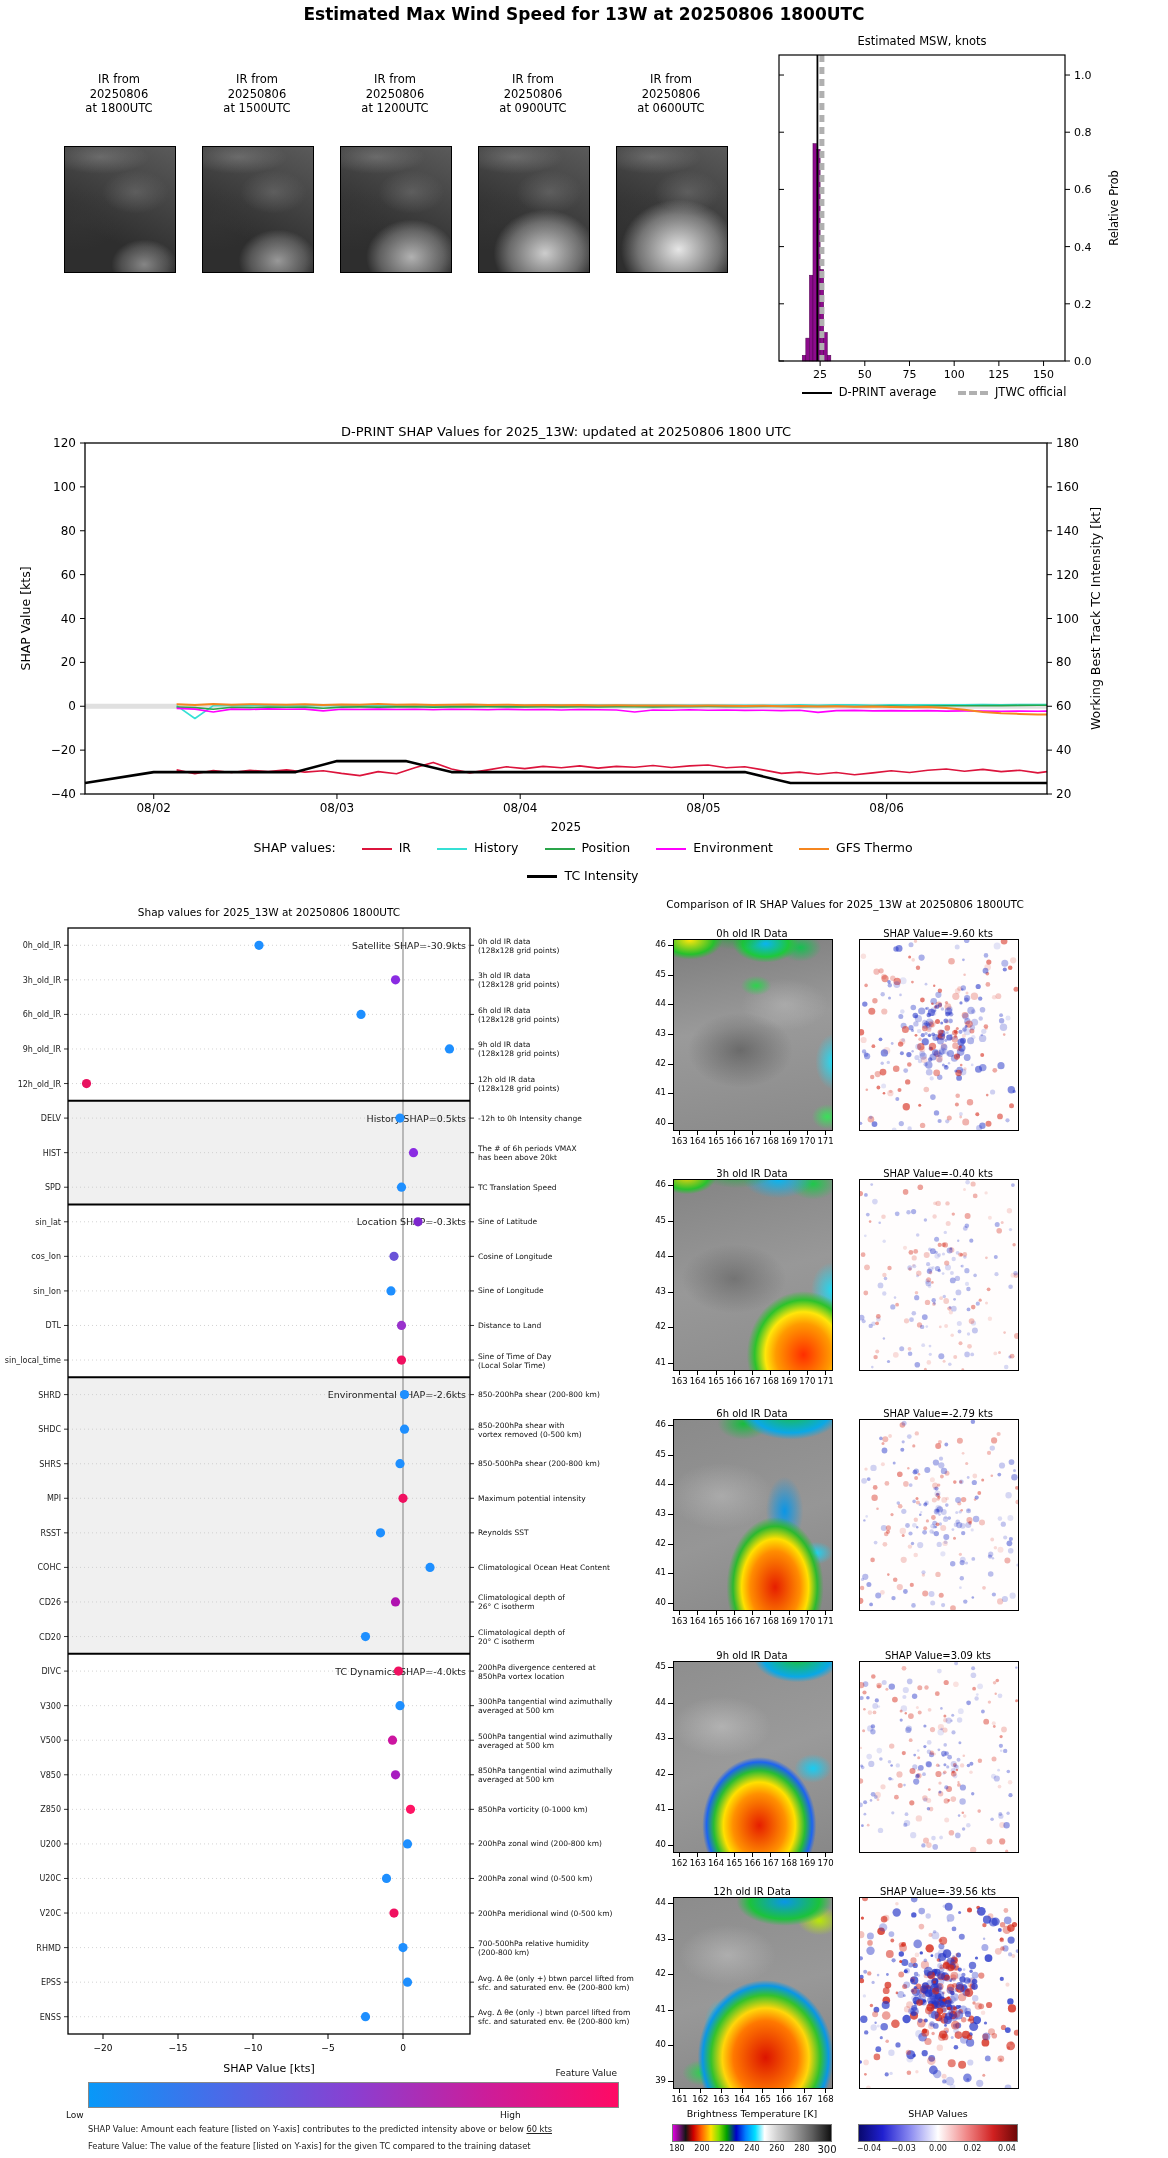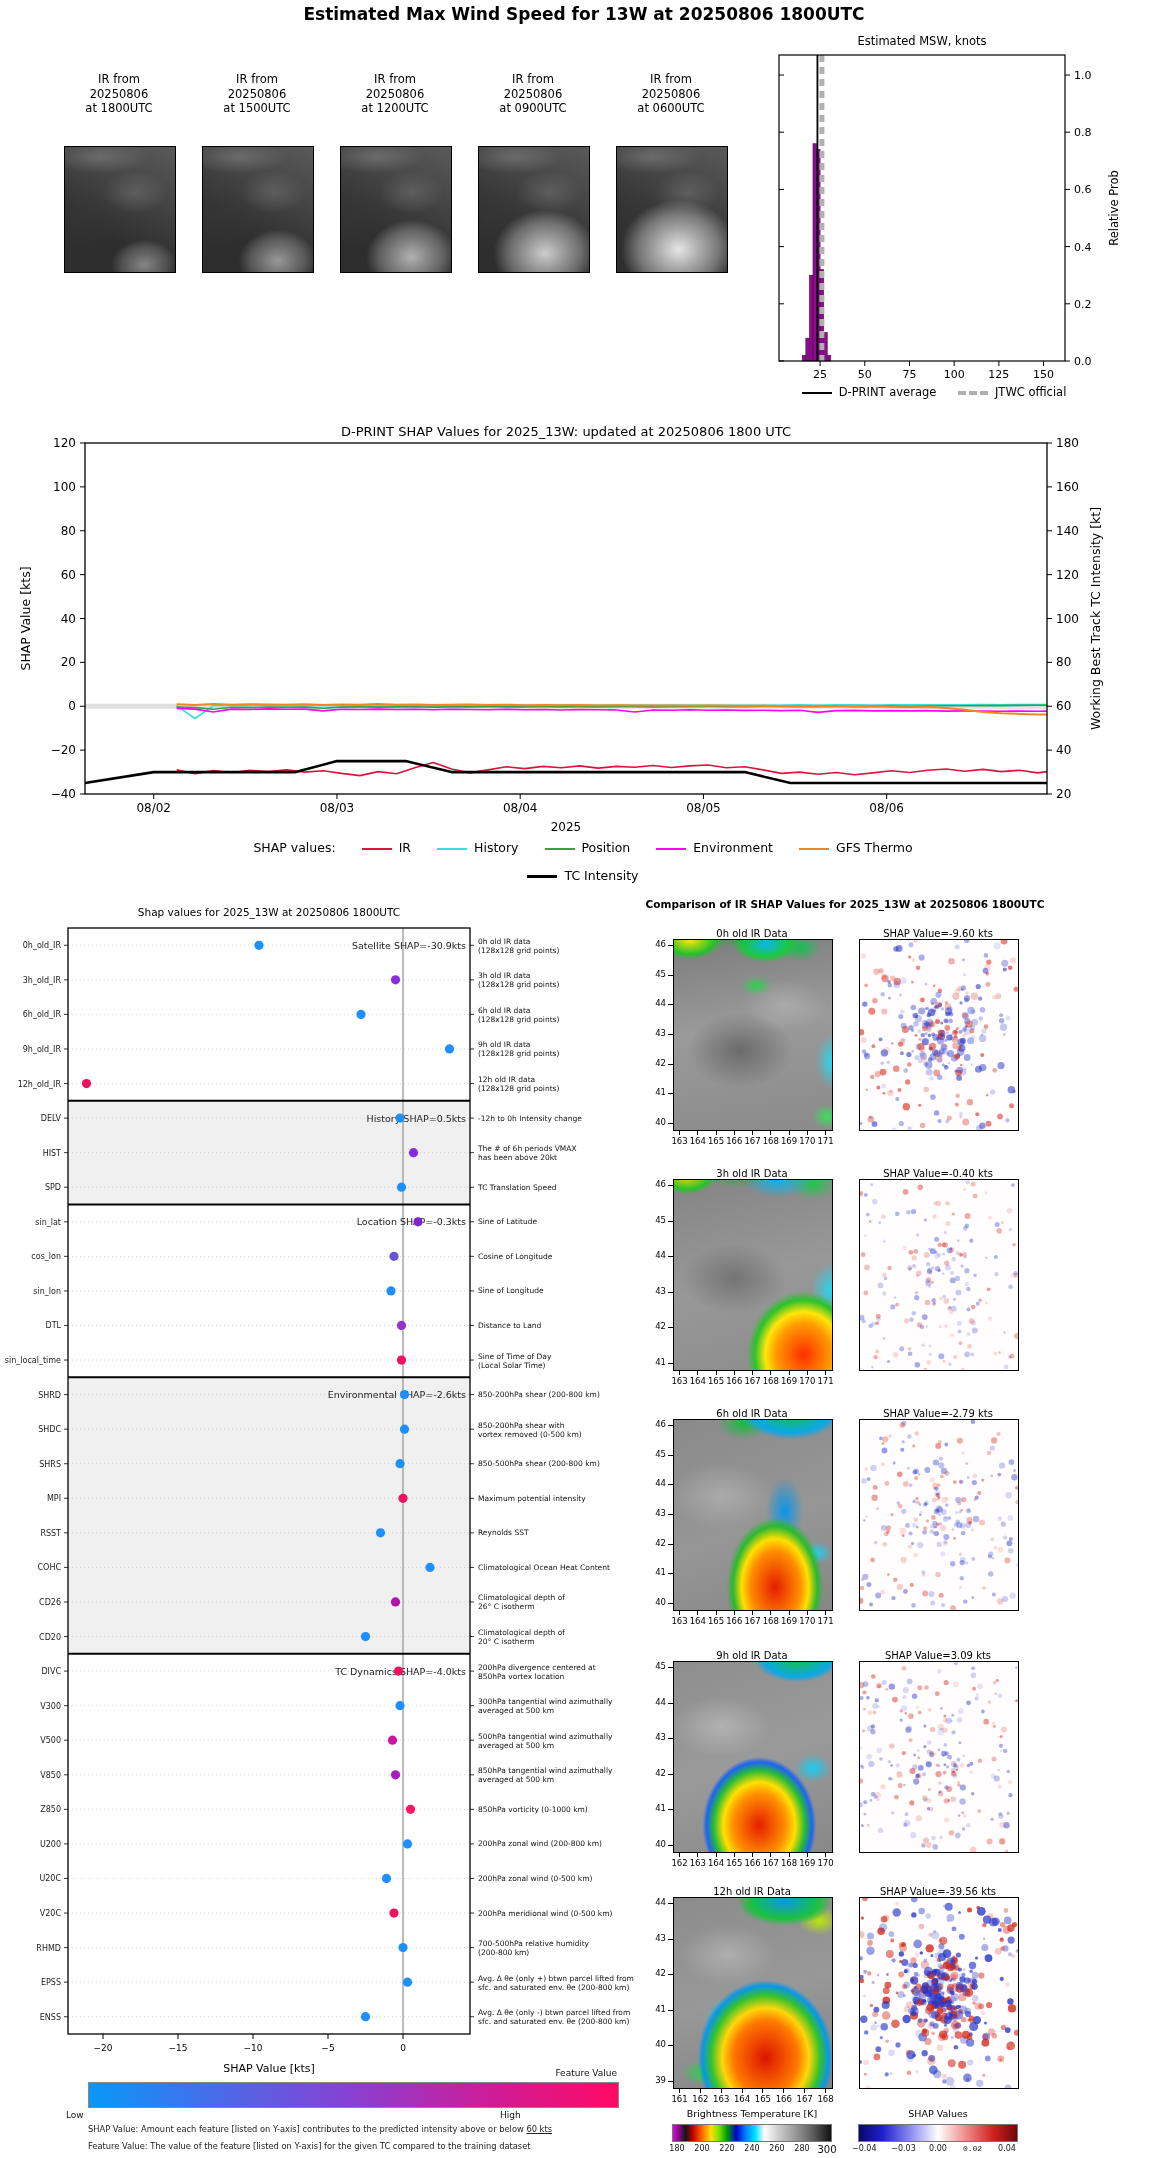--- a/index.html
+++ b/index.html
@@ -430,21 +430,21 @@
 
   <div class="abs cb-label" style="left:450px;top:2068px;width:167px;text-align:right;">Feature Value</div>
   <div class="abs cb-featval" style="left:88px;top:2082px;width:529px;"></div>
   <div class="abs cb-label" style="left:66px;top:2110px;">Low</div>
   <div class="abs cb-label" style="left:500px;top:2110px;width:117px;text-align:left;">High</div>
   <div class="abs caption-line" style="left:88px;top:2124px;">
     <span>SHAP Value: Amount each feature [listed on Y-axis] contributes to the predicted intensity above or below </span><span class="u">60 kts</span>
   </div>
   <div class="abs caption-line" style="left:88px;top:2141px;">Feature Value: The value of the feature [listed on Y-axis] for the given TC compared to the training dataset</div>
 
-  <div class="abs rowtitle" style="left:560px;top:898px;width:570px;font-size:10.5px;font-weight:bold;">Comparison of IR SHAP Values for 2025_13W at 20250806 1800UTC</div>
+  <div class="abs rowtitle" style="left:560px;top:898px;width:570px;font-size:10.5px;">Comparison of IR SHAP Values for 2025_13W at 20250806 1800UTC</div>
   <div id="ircol">
       <div class="abs rowtitle" style="left:673px;top:928px;width:158px;">0h old IR Data</div>
       <div class="abs rowtitle" style="left:859px;top:928px;width:158px;">SHAP Value=-9.60 kts</div>
       <div class="abs irmap" style="left: 673px; top: 939px; background-image: radial-gradient(44px 26px at 10% 0%, rgb(255, 230, 10), rgb(37, 192, 44) 55%, transparent 75%), radial-gradient(56px 30px at 38% -6%, rgb(24, 180, 50), transparent 70%), radial-gradient(46px 26px at 58% 2%, rgb(10, 180, 240), rgb(30, 200, 60) 50%, transparent 72%), radial-gradient(30px 20px at 80% 4%, rgb(22, 192, 80), transparent 70%), radial-gradient(22px 14px at 52% 24%, rgb(46, 210, 78), transparent 70%), radial-gradient(26px 40px at 101% 64%, rgb(32, 220, 246), transparent 70%), radial-gradient(22px 18px at 97% 93%, rgb(58, 224, 90), transparent 70%), radial-gradient(70px 50px at 42% 58%, rgba(70, 70, 70, 0.55), transparent 75%), radial-gradient(60px 36px at 70% 34%, rgba(190, 190, 190, 0.5), transparent 72%), linear-gradient(170deg, rgb(124, 124, 124), rgb(154, 154, 154) 45%, rgb(138, 138, 138));"></div>
       <div class="abs " style="left:668px;top:945px;width:5px;height:1px;background:#000;"></div>
       <div class="abs ticklab" style="left:640px;top:939px;width:26px;text-align:right;">46</div>
       <div class="abs " style="left:668px;top:974.6666666666666px;width:5px;height:1px;background:#000;"></div>
       <div class="abs ticklab" style="left:640px;top:968.6666666666666px;width:26px;text-align:right;">45</div>
       <div class="abs " style="left:668px;top:1004.3333333333334px;width:5px;height:1px;background:#000;"></div>
       <div class="abs ticklab" style="left:640px;top:998.3333333333334px;width:26px;text-align:right;">44</div>
@@ -1988,20 +1988,20 @@
       <div class="abs cbar bt-cbar" style="left:672px;top:2124px;width:158px;"></div>
       <div class="abs cb-label" style="left:665px;top:2144px;width:24px;text-align:center;font-size:8px;">180</div>
       <div class="abs cb-label" style="left:690px;top:2144px;width:24px;text-align:center;font-size:8px;">200</div>
       <div class="abs cb-label" style="left:715px;top:2144px;width:24px;text-align:center;font-size:8px;">220</div>
       <div class="abs cb-label" style="left:740px;top:2144px;width:24px;text-align:center;font-size:8px;">240</div>
       <div class="abs cb-label" style="left:765px;top:2144px;width:24px;text-align:center;font-size:8px;">260</div>
       <div class="abs cb-label" style="left:790px;top:2144px;width:24px;text-align:center;font-size:8px;">280</div>
       <div class="abs cb-label" style="left:815px;top:2144px;width:24px;text-align:center;font-size:10px;">300</div>
       <div class="abs rowtitle" style="left:859px;top:2108px;width:158px;font-size:9.5px;">SHAP Values</div>
       <div class="abs cbar shap-cbar" style="left:858px;top:2124px;width:158px;"></div>
-      <div class="abs cb-label" style="left:852px;top:2144px;width:34px;text-align:left;font-size:8px;">−0.04</div>
+      <div class="abs cb-label" style="left:852px;top:2144px;width:34px;text-align:center;font-size:8px;">−0.04</div>
       <div class="abs cb-label" style="left:886.5px;top:2144px;width:34px;text-align:center;font-size:8px;">−0.03</div>
       <div class="abs cb-label" style="left:921px;top:2144px;width:34px;text-align:center;font-size:8px;">0.00</div>
-      <div class="abs cb-label" style="left:955.5px;top:2144px;width:34px;text-align:center;font-size:8px;font-family:Liberation Mono, monospace;">0.02</div>
+      <div class="abs cb-label" style="left:955.5px;top:2144px;width:34px;text-align:center;font-size:8px;">0.02</div>
       <div class="abs cb-label" style="left:990px;top:2144px;width:34px;text-align:center;font-size:8px;">0.04</div>
     </div>
 
 </div>
 
 </body></html>

